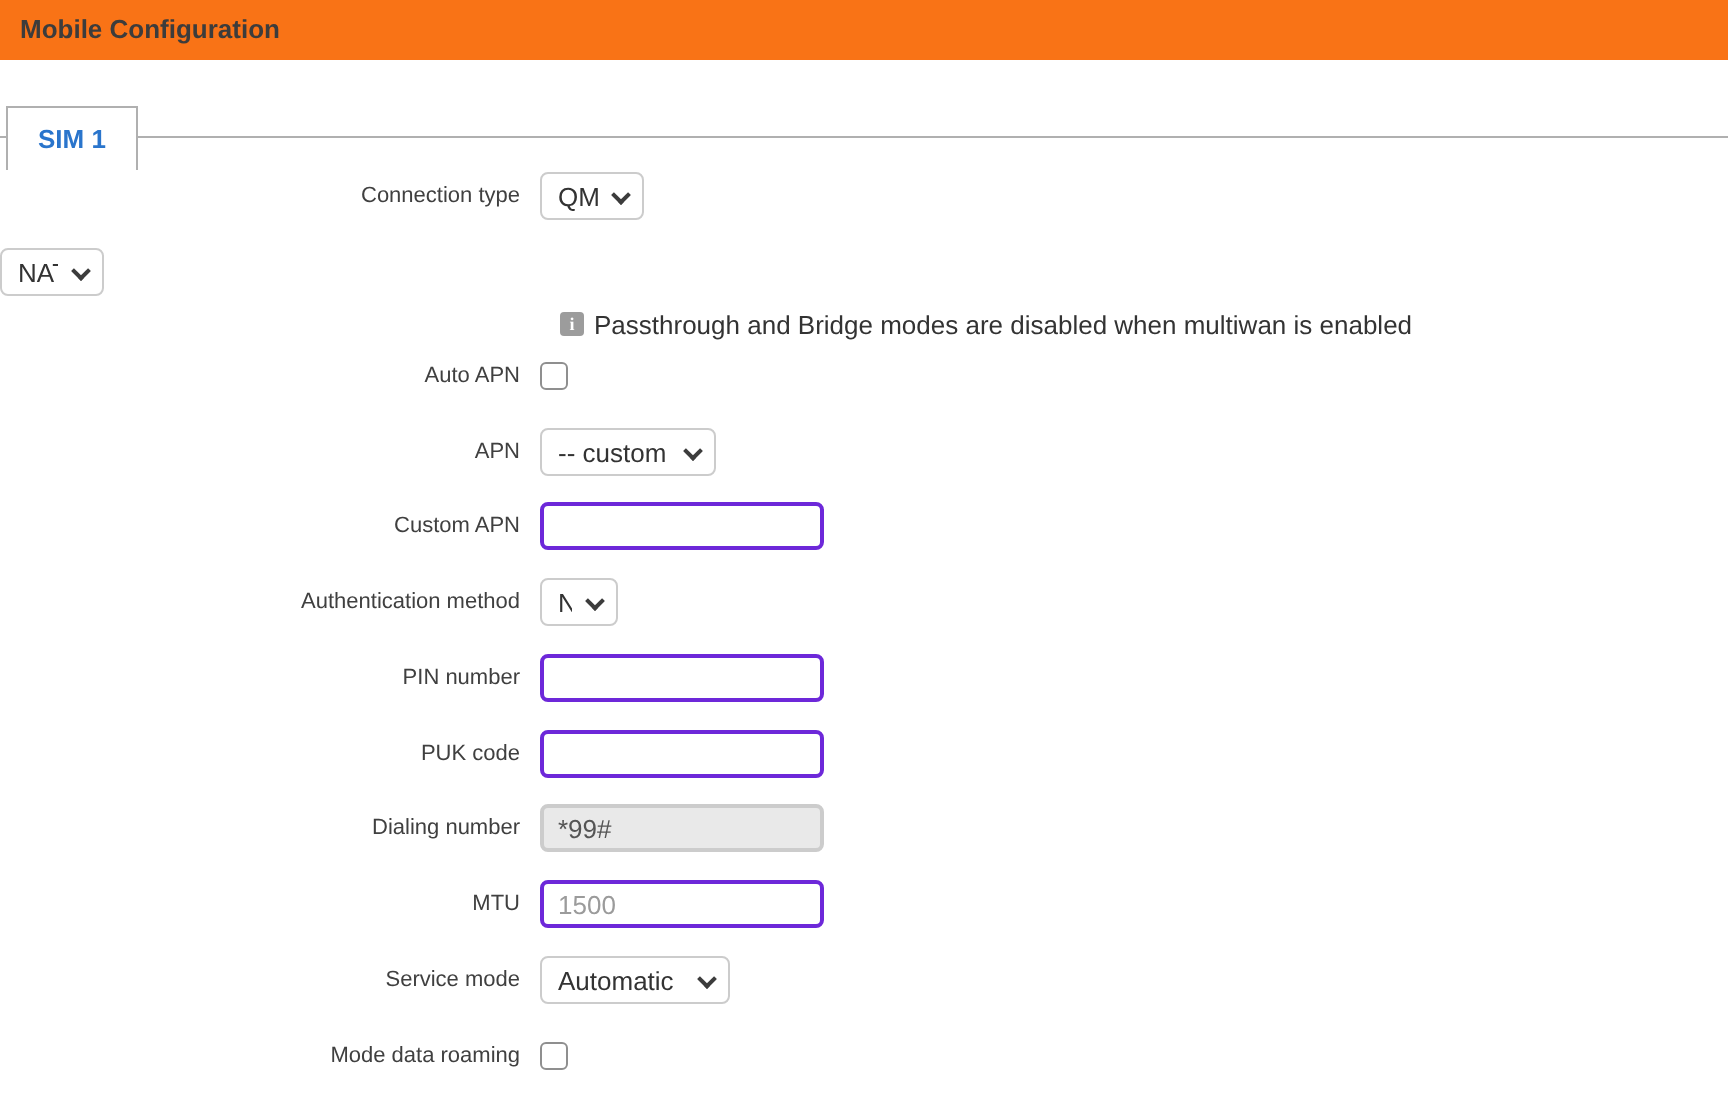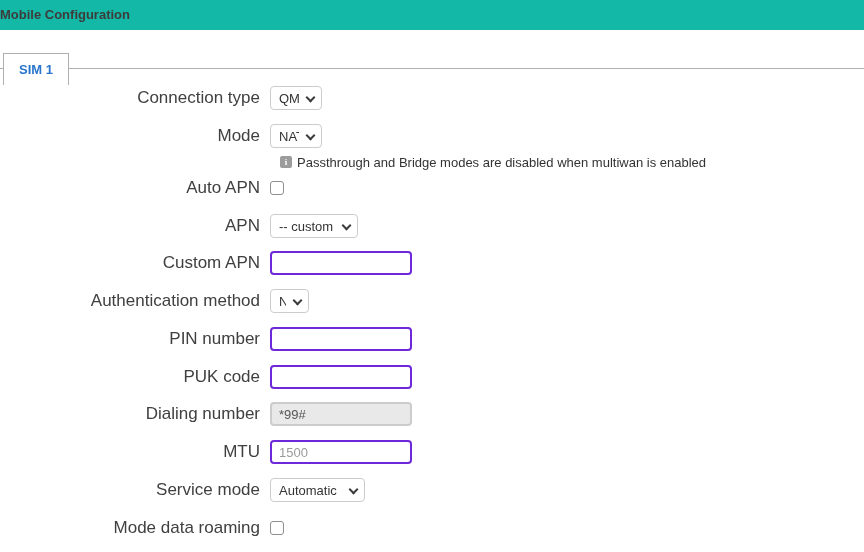--- a/index.html
+++ b/index.html
@@ -1,22 +1,22 @@
 <!DOCTYPE html>
 <html><head>
 <meta charset="utf-8">
 <style>
   * { box-sizing: border-box; margin: 0; padding: 0; }
   html, body { width: 864px; height: 552px; background: #fff; overflow: hidden; }
   body { font-family: "Liberation Sans", sans-serif; font-size: 13px; color: #404040; }
 
   
   .header-bar {
-    height: 30px; background: #14b8a6; line-height: 30px;
-    font-weight: bold; color: #3c3c3c; font-size: 13px;
+    height: 30px; background: #f97316; line-height: 30px;
+    padding-left: 10px; font-weight: bold; color: #3c3c3c; font-size: 13px;
   }
 
   
   .tab-strip {
     margin-top: 7px; height: 32px;
     border-bottom: 1px solid #b0b0b0;
     padding-left: 3px;
   }
   .tab {
     display: inline-block; height: 32px; line-height: 31px;
@@ -25,21 +25,21 @@
     position: relative; top: 16px;
     font-weight: bold; color: #2a75cc; font-size: 13px;
     margin-bottom: -1px;
   }
 
   
   .form-area { padding-top: 17px; }
   .row { display: flex; align-items: center; }
   .row-label {
     flex: 0 0 270px; text-align: right; padding-right: 10px;
-    color: #404040; font-size: 17px;
+    color: #404040; font-size: 11px;
   }
   .control-col { display: flex; align-items: center; }
 
   
   .select-wrap { position: relative; display: inline-block; }
   select {
     appearance: none; -webkit-appearance: none; -moz-appearance: none;
     font-family: "Liberation Sans", sans-serif; font-size: 13px; color: #333;
     border: 1px solid #ccc; border-radius: 4px; background: #fff;
     height: 24px; padding: 0 22px 0 8px; outline: none; width: 100%;
@@ -110,21 +110,20 @@
       <span class="select-wrap w-qmi">
         <select>
           <option>QMI</option>
         </select>
         <span class="chevron"></span>
       </span>
     </div>
   </div>
 
   <div class="row mb6">
-    <div class="row-label">Mode</div>
     <div class="control-col">
       <span class="select-wrap w-nat">
         <select>
           <option>NAT</option>
         </select>
         <span class="chevron"></span>
       </span>
     </div>
   </div>
 

